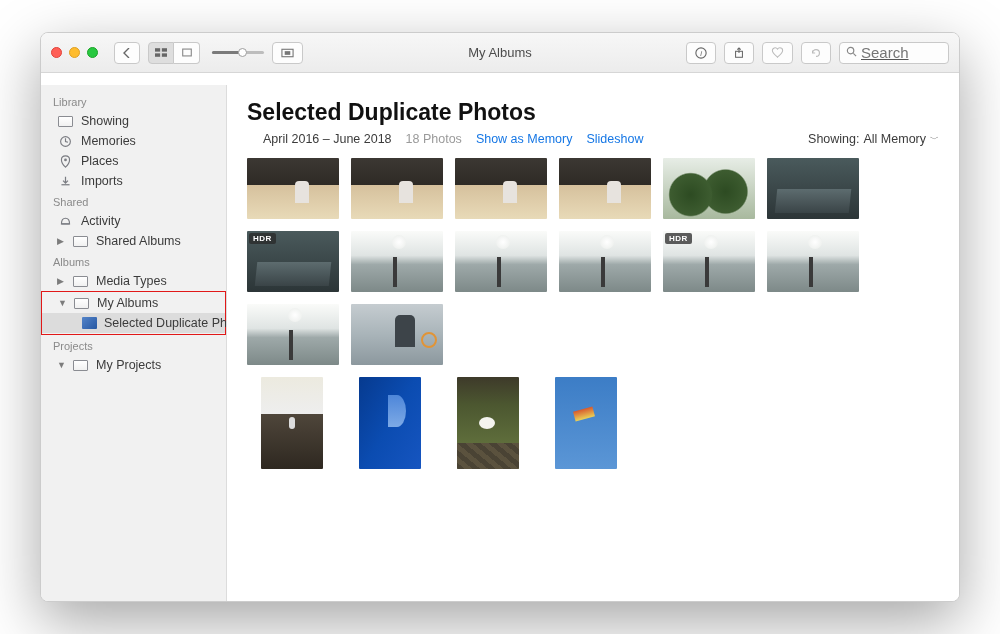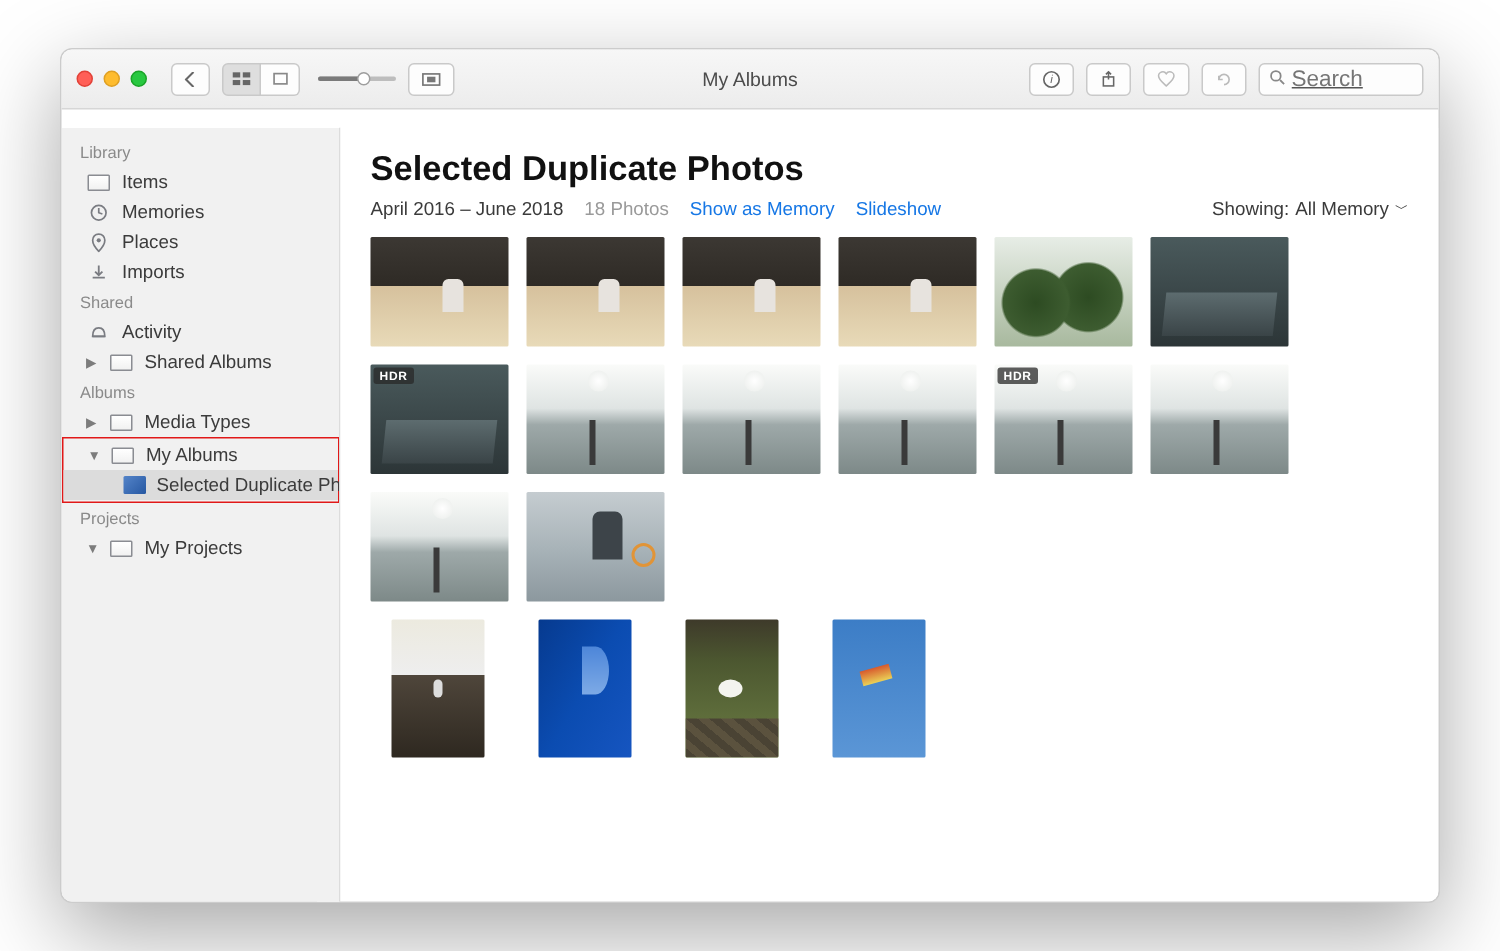--- a/index.html
+++ b/index.html
@@ -35,28 +35,28 @@
     .sb-item.lvl3{padding-left:40px;}
     .sb-item .chev{width:8px;display:inline-block;color:#7c7c7c;font-size:9px;}
     .sb-icon{width:17px;height:14px;display:flex;align-items:center;justify-content:center;color:#6f7176;}
     .sb-icon svg{width:15px;height:13px;}
     .gray-rect{width:15px;height:11px;border:1.3px solid #8a8c92;border-radius:1px;background:linear-gradient(#fff,#f1f1f1);}
     .highlight-box{border:1.5px solid #e11818;padding:1px 0;}
     .sb-item.selected{background:#dcdcdc;}
     .album-thumb{width:15px;height:12px;background:linear-gradient(135deg,#5484c9,#2758a2);border-radius:1px;}
     .main{flex:1;background:#fff;overflow:auto;padding:14px 20px;}
     .page-title{font-size:23px;font-weight:700;color:#111;margin-bottom:6px;}
-    .meta-row{display:flex;align-items:center;gap:14px;font-size:12.5px;margin-bottom:12px;}
+    .meta-row{display:flex;align-items:center;gap:14px;font-size:12.5px;margin-bottom:12px;margin-left:16px;}
     .meta-date{color:#3b3b3b;}
     .meta-count{color:#9a9a9a;}
     .meta-link{color:#1677e5;cursor:pointer;}
     .meta-right{margin-left:auto;color:#3b3b3b;display:flex;gap:4px;align-items:center;}
     .dd-chev{font-size:9px;}
     .grid{display:flex;flex-wrap:wrap;gap:12px;align-content:flex-start;}
-    .thumb{width:92px;height:73px;border-radius:1px;position:relative;overflow:hidden;}
+    .thumb{width:92px;height:61px;border-radius:1px;position:relative;overflow:hidden;}
     .row2{margin-top:0;}
     .row3 .thumb{width:62px;height:92px;margin-left:14px;}
     .row3{display:flex;gap:22px;margin-top:12px;}
     .badge{position:absolute;top:2px;left:2px;background:rgba(40,40,40,0.75);color:#fff;font-size:8px;font-weight:600;padding:1px 4px;border-radius:2px;letter-spacing:0.5px;}
     
     .p-beach{background:linear-gradient(#3c3833 0%,#2e2a25 45%, #d6c19d 45%, #e8dab8 100%);position:relative;}
     .p-beach::after{content:"";position:absolute;left:52%;top:38%;width:14px;height:22px;background:#e7e3de;border-radius:4px 4px 0 0;}
     .p-tree{background:linear-gradient(#e7ede6,#a8b99e);position:relative;}
     .p-tree::after{content:"";position:absolute;inset:0;background:radial-gradient(circle at 30% 60%,#2d4b22 0%,#3d5c30 28%,transparent 30%),radial-gradient(circle at 68% 55%,#2d4b22 0%,#3d5c30 30%,transparent 32%);}
     .p-dark{background:linear-gradient(#4a5a5c,#2c3537);position:relative;}
@@ -159,21 +159,21 @@
   </div>
 
   <div class="body">
     <div class="sidebar">
 
       <div class="sb-heading">Library</div>
       <div class="sb-item">
           <span class="sb-icon">
             <span class="gray-rect"></span>
           </span>
-          <span>Items</span>
+          <span>Showing</span>
         </div>
       <div class="sb-item">
           <span class="sb-icon">
             <svg viewBox="0 0 16 16">
               <circle cx="8" cy="8" r="6" fill="none" stroke="#7a7c82" stroke-width="1.4"></circle>
               <path d="M8 4 L8 8 L11 9" stroke="#7a7c82" stroke-width="1.4" fill="none"></path>
             </svg>
           </span>
           <span>Memories</span>
         </div>

